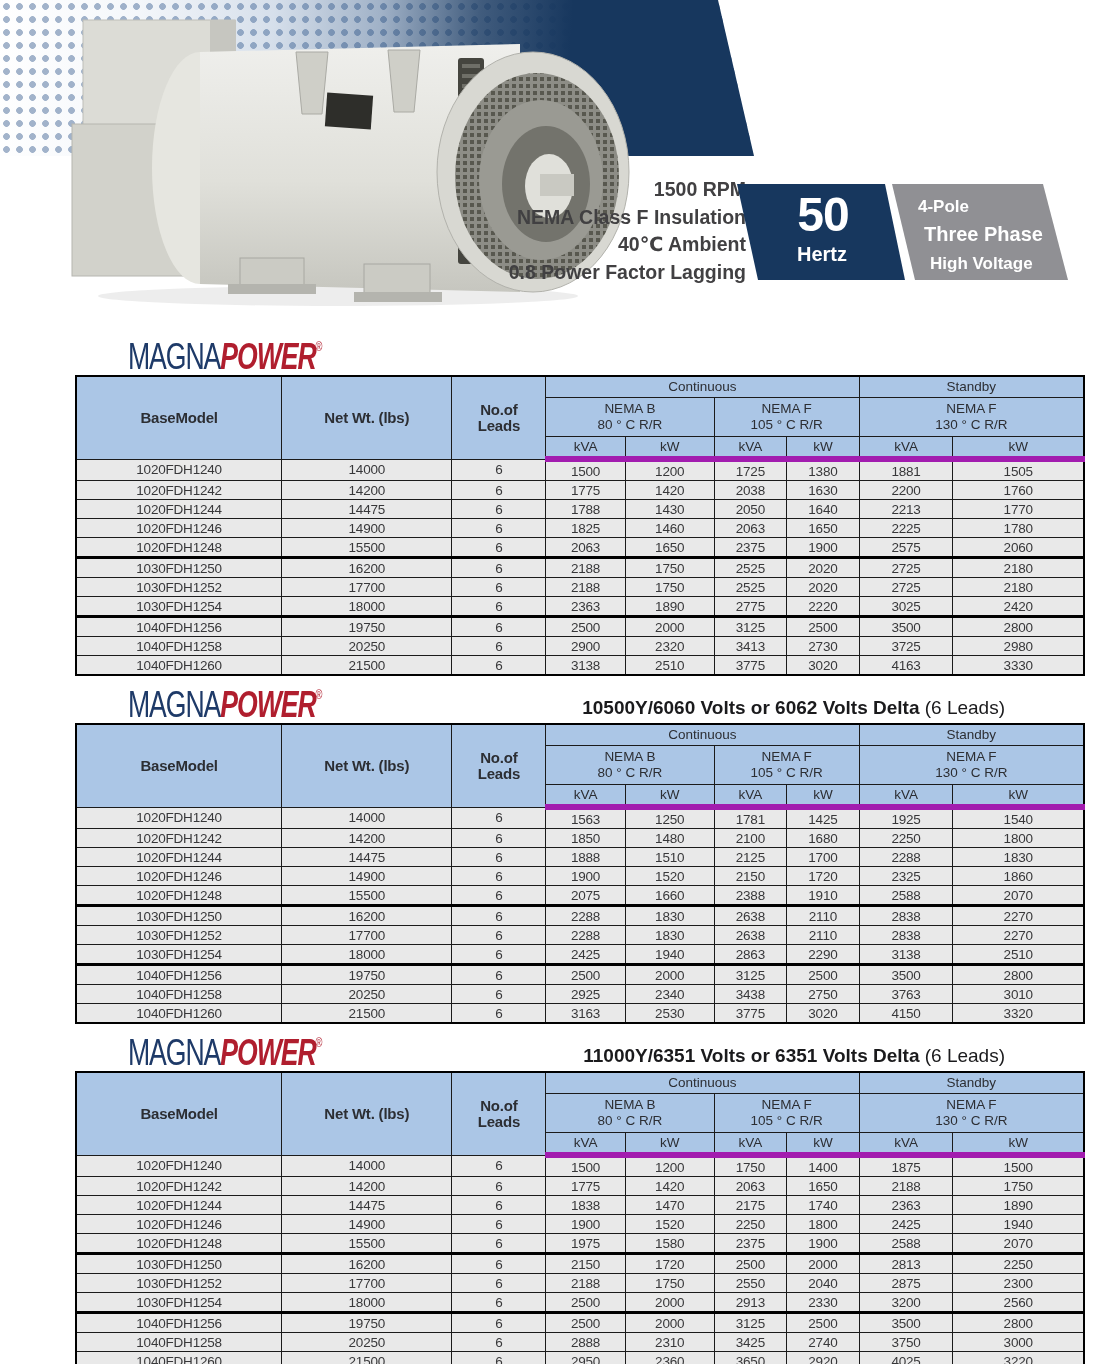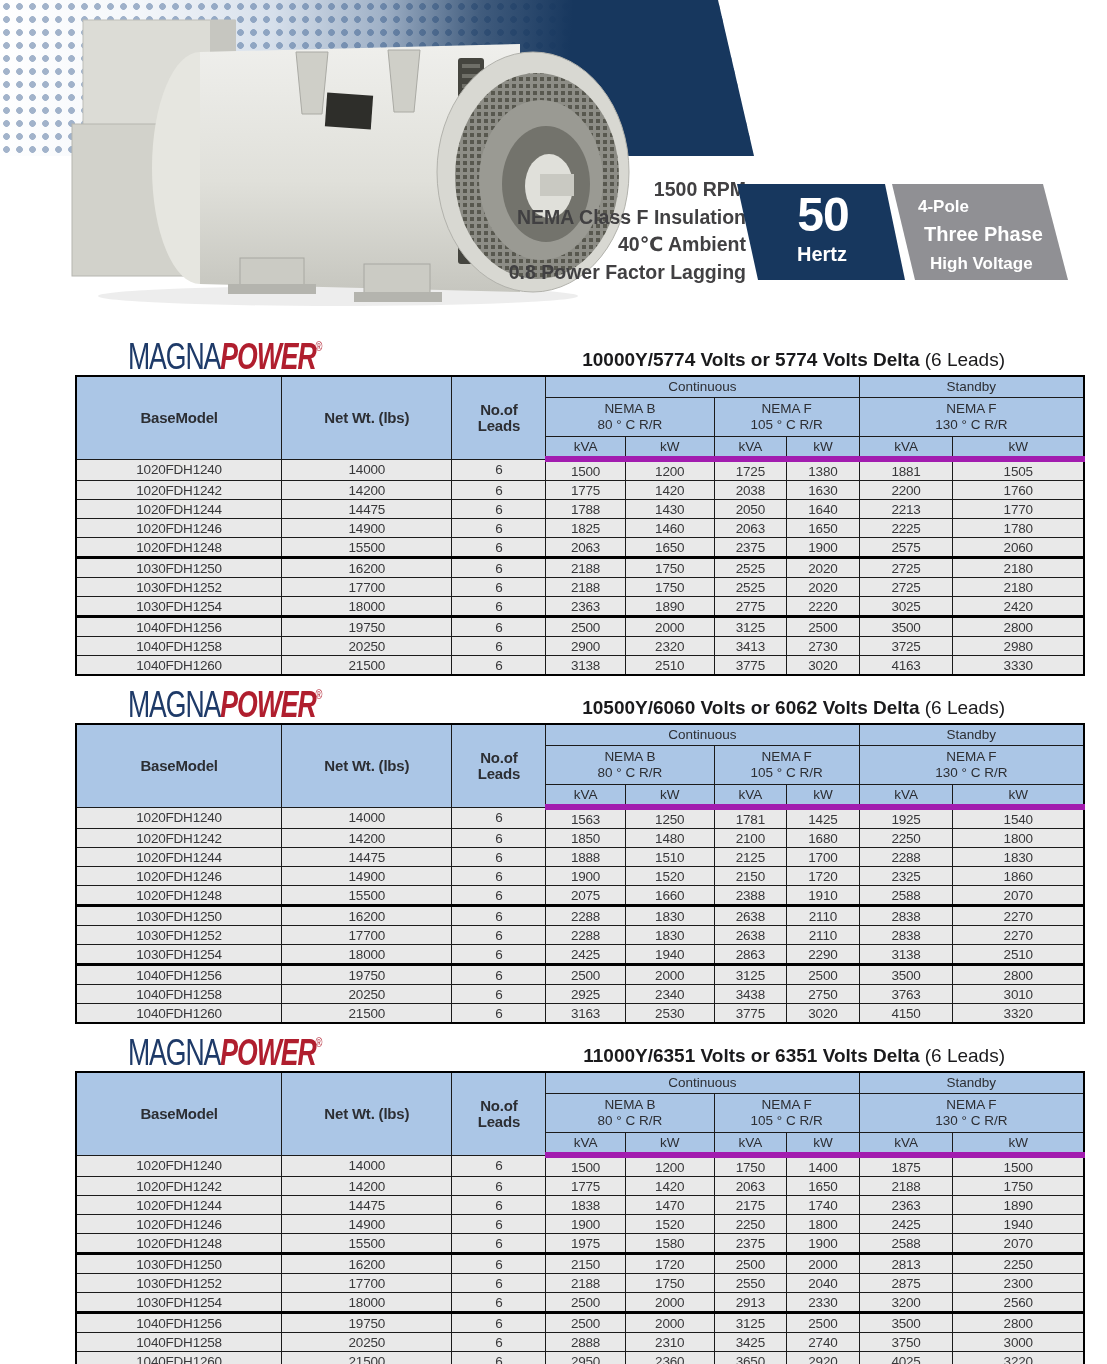--- a/index.html
+++ b/index.html
@@ -158,21 +158,20 @@
       <div class="badge-line">High Voltage</div>
     </div>
 </div>
 
 <div id="sections">
   <section class="spec-section">
     <div class="logo-row">
       <div class="logo">
         <span class="logo-inner"><span class="logo-magna">MAGNA</span><span class="logo-power">POWER</span><span class="logo-reg">®</span></span>
       </div>
-      <div class="section-title"><span class="title-bold">10000Y/5774 Volts or 5774 Volts Delta</span><span class="title-rest"> (6 Leads)</span></div>
     </div>
     <table class="spec-table">
       <colgroup>
         <col style="width:20.4%">
           <col style="width:16.9%">
           <col style="width:9.3%">
         <col style="width:7.9%">
           <col style="width:8.8%">
           <col style="width:7.2%">
         <col style="width:7.2%">

